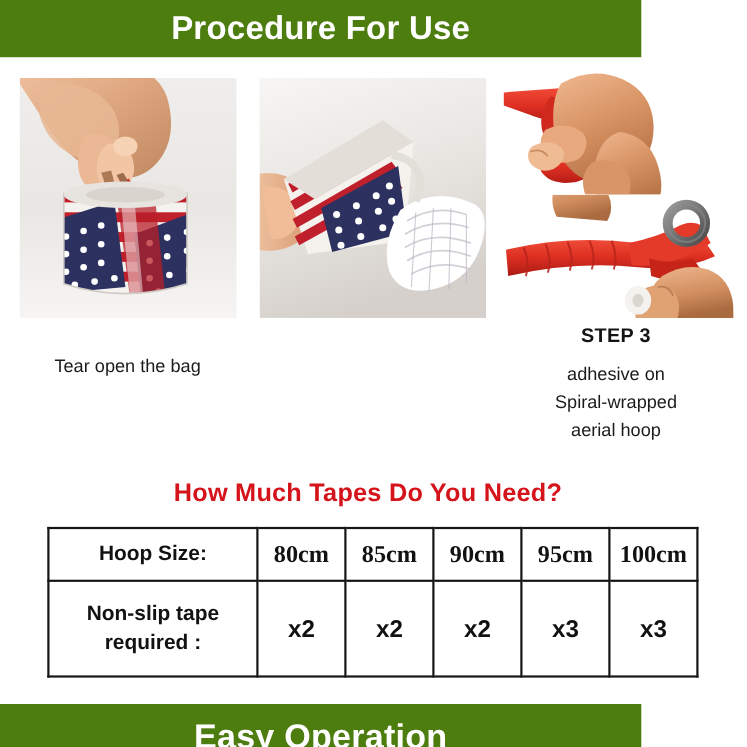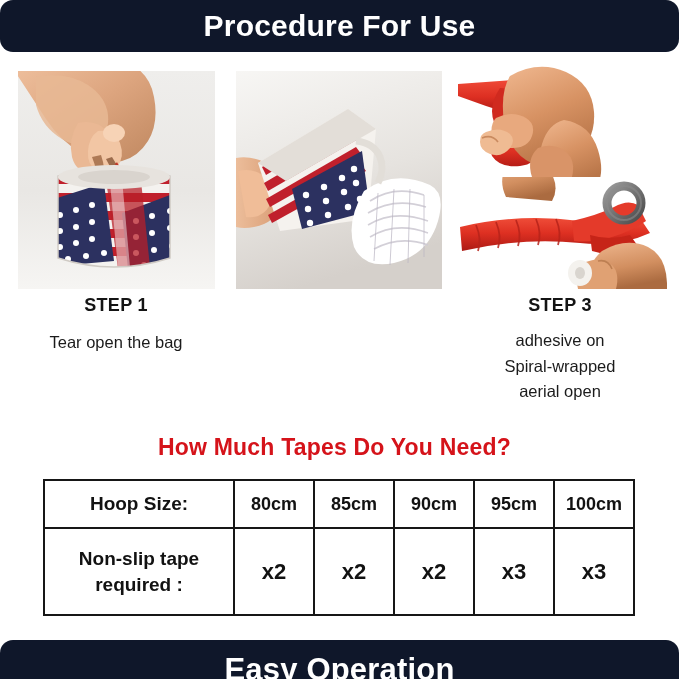--- a/index.html
+++ b/index.html
@@ -13,26 +13,25 @@
     font-family: "Liberation Sans", sans-serif;
     color: #1a1a1a;
     overflow: hidden;
     position: relative;
   }
 
   
   .banner {
     position: absolute;
     left: 0;
-    width: 679px;
-    background: #0f172a;
+    width: 583px;
+    background: #4d7c0f;
     display: flex;
     align-items: center;
     justify-content: center;
-    border-radius: 13px;
   }
   .banner-top { top: 0; height: 52px; }
   .banner-bottom { top: 640px; height: 58px; }
   .banner-text {
     color: #ffffff;
     font-size: 30px;
     font-weight: 700;
     letter-spacing: 0.2px;
     line-height: 1;
   }
@@ -74,21 +73,21 @@
     color: #141414;
     letter-spacing: 0.3px;
     margin-bottom: 12px;
   }
   .step-line {
     font-size: 16.5px;
     font-weight: 400;
     color: #1b1b1b;
     line-height: 1.55;
   }
-  .cap-1 .step-line { margin-top: 14px; }
+  .cap-1 .step-line { margin-top: 26px; }
 
   
   .table-heading {
     position: absolute;
     top: 434px;
     left: 0;
     width: 669px;
     text-align: center;
     font-size: 23px;
     font-weight: 700;
@@ -118,21 +117,22 @@
     height: 87px;
   }
   .label-cell {
     width: 180px;
     font-size: 19px;
     line-height: 1.35;
     padding: 4px 4px;
     border-radius: 17px;
   }
   .size-cell {
-    font-size: 18px;
+    font-size: 22px;
+    font-family: Liberation Serif, serif;
   }
   .qty-cell {
     font-size: 22px;
   }
 </style>
 </head>
 <body>
 
 <div class="banner banner-top">
   <span class="banner-text">Procedure For Use</span>
@@ -361,30 +361,29 @@
 
       <path d="M150 74 q24 -14 46 -4 q20 10 19 42 l-72 0 q-12 -22 7 -38 Z" fill="url(#skin4)"></path>
       <path d="M132 86 q16 -8 28 2 q8 8 4 24 l-38 0 q-4 -18 6 -26 Z" fill="#e0a173"></path>
       <ellipse cx="128" cy="96" rx="12" ry="13" fill="#f4f2ee"></ellipse>
       <ellipse cx="128" cy="96" rx="5" ry="6" fill="#d9d5cf"></ellipse>
       <path d="M146 84 q10 -2 14 8" stroke="#bd7f52" stroke-width="1.6" fill="none"></path>
     </svg>
   </div>
 
   <div class="caption-col cap-1">
-    <div class="step-title">STEP 1</div>
     <div class="step-line">Tear open the bag</div>
   </div>
 
 
   <div class="caption-col cap-3">
     <div class="step-title">STEP 3</div>
     <div class="step-line">adhesive on</div>
     <div class="step-line">Spiral-wrapped</div>
-    <div class="step-line">aerial open</div>
+    <div class="step-line">aerial hoop</div>
   </div>
 </div>
 
 <div class="table-heading">How Much Tapes Do You Need?</div>
 
 <table class="size-table">
   <tbody>
     <tr class="row-head">
       <td class="label-cell">Hoop Size:</td>
       <td class="size-cell">80cm</td>

